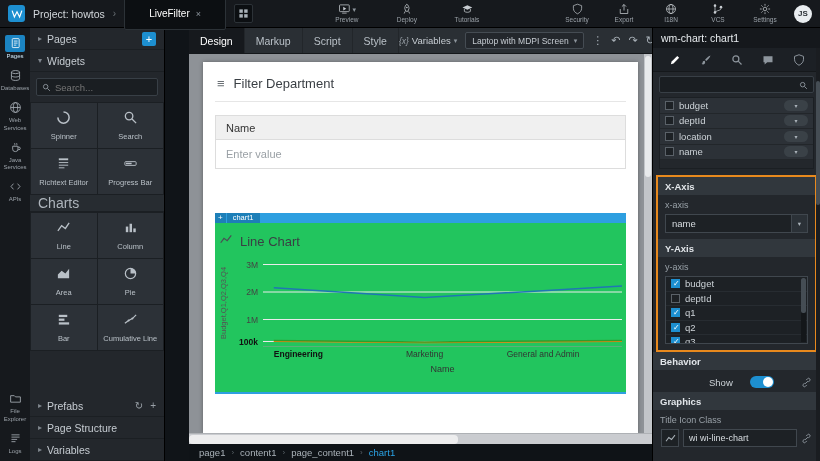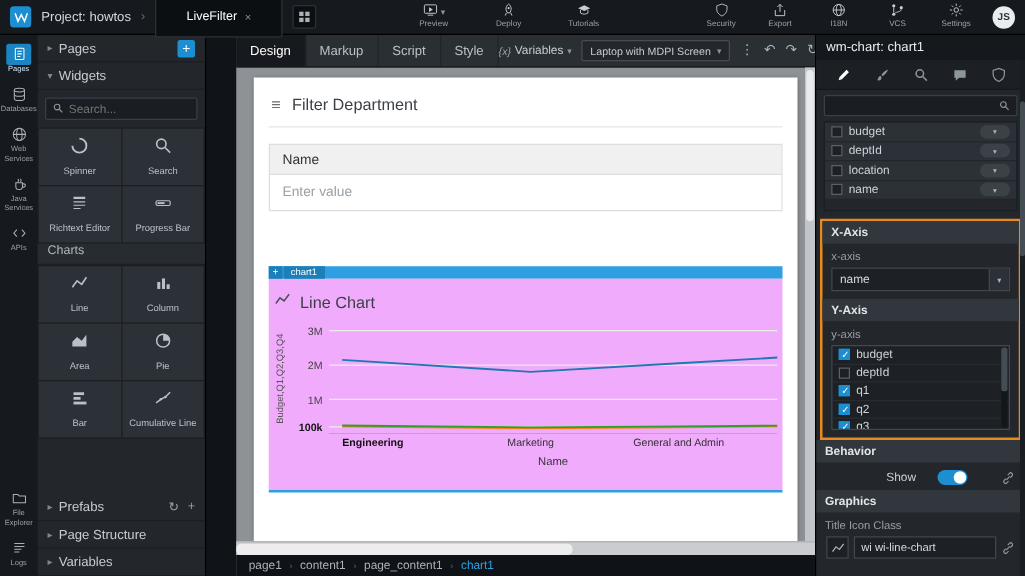--- a/index.html
+++ b/index.html
@@ -55,21 +55,21 @@
     border-radius:2px; font-size:11px; cursor:pointer; display:flex; align-items:center; justify-content:center; }
   .lp-actions { margin-left:auto; display:flex; gap:7px; color:#9aa1a8; font-size:10px; }
   .lp-search { margin:6px; height:18px; flex:0 0 18px; background:#1a1e22; border:1px solid #383f46;
     border-radius:2px; display:flex; align-items:center; gap:4px; padding:0 5px; }
   .lp-search input { flex:1; min-width:0; background:transparent; border:none; outline:none;
     color:#c6ccd2; font-size:9.5px; font-family:inherit; }
   .tiles { display:grid; grid-template-columns:1fr 1fr; gap:1px; padding:1px; background:#1b1f23; }
   .tile { background:#2c3137; height:45px; display:flex; flex-direction:column; align-items:center;
     justify-content:center; gap:4px; cursor:pointer; }
   .tile-lbl { font-size:7.5px; color:#b9c0c7; text-align:center; line-height:1.15; padding:0 2px; }
-  .lp-subhead { height:17px; flex:0 0 17px; background:#272c31; color:#aeb5bc; font-size:10px;
+  .lp-subhead { height:17px; flex:0 0 17px; background:#272c31; color:#aeb5bc; font-size:14px;
     display:flex; padding:0 8px; border-bottom:1px solid #1b1f23; }
   .lp-spacer { flex:1; }
 
   
   .center { flex:1; min-width:0; display:flex; flex-direction:column; background:#8e9297;margin-left:24px; }
   .tbar { height:26px; flex:0 0 26px; background:#2a2f34; border-bottom:1px solid #15181b;
     display:flex; align-items:center; }
   .tabs { display:flex; height:100%; }
   .tab { padding:0 11px; display:flex; align-items:center; font-size:10.5px; color:#b9c0c7;
     cursor:pointer; border-right:1px solid #22262a; }
@@ -103,21 +103,21 @@
     align-items:center; padding:0 10px; font-size:11px; color:#333; }
   .pf-row-i { height:28px; background:#fff; display:flex; align-items:center; padding:0 4px; }
   .cv-input { width:100%; border:none; outline:none; font-size:11px; color:#444;
     font-family:inherit; padding:0 6px; background:transparent; }
   .cv-input::placeholder { color:#9aa0a5; }
 
   .widget-sel { margin-top:44px; border-bottom:2px solid #2e9fe0; }
   .sel-strip { height:10px; background:#2e9fe0; display:flex; align-items:stretch; }
   .sel-plus { background:#1d7fb8; color:#fff; font-size:8px; line-height:10px; padding:0 3px; cursor:move; }
   .sel-tag { background:#1d7fb8; color:#fff; font-size:7.5px; line-height:10px; padding:0 6px; margin-left:1px; }
-  .cw { padding:10px 4px 18px; background:#f0abfc; }
+  .cw { padding:10px 4px 18px; background:#22c55e; }
   .cw-title { display:flex; align-items:center; gap:7px; font-size:13px; color:#3a3f44; margin-bottom:10px; }
 
   .chart-row { display:flex; }
   .ylab { writing-mode:vertical-rl; transform:rotate(180deg); font-size:7.5px; color:#555;
     width:12px; height:88px; text-align:center; }
   .yticks { width:32px; flex:0 0 32px; position:relative; height:88px; }
   .ytick { position:absolute; right:5px; transform:translateY(-50%); font-size:8.5px; color:#444; }
   .ytick.b { font-weight:bold; color:#111; }
   .plot-col { flex:1; min-width:0; }
   .plot { height:88px; position:relative; }

